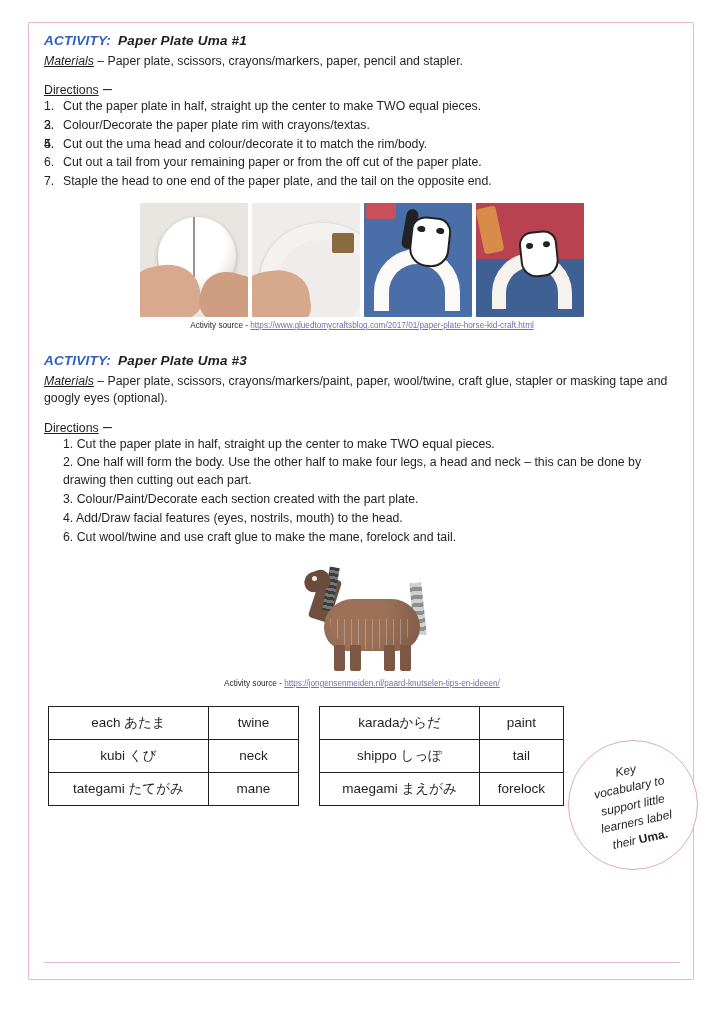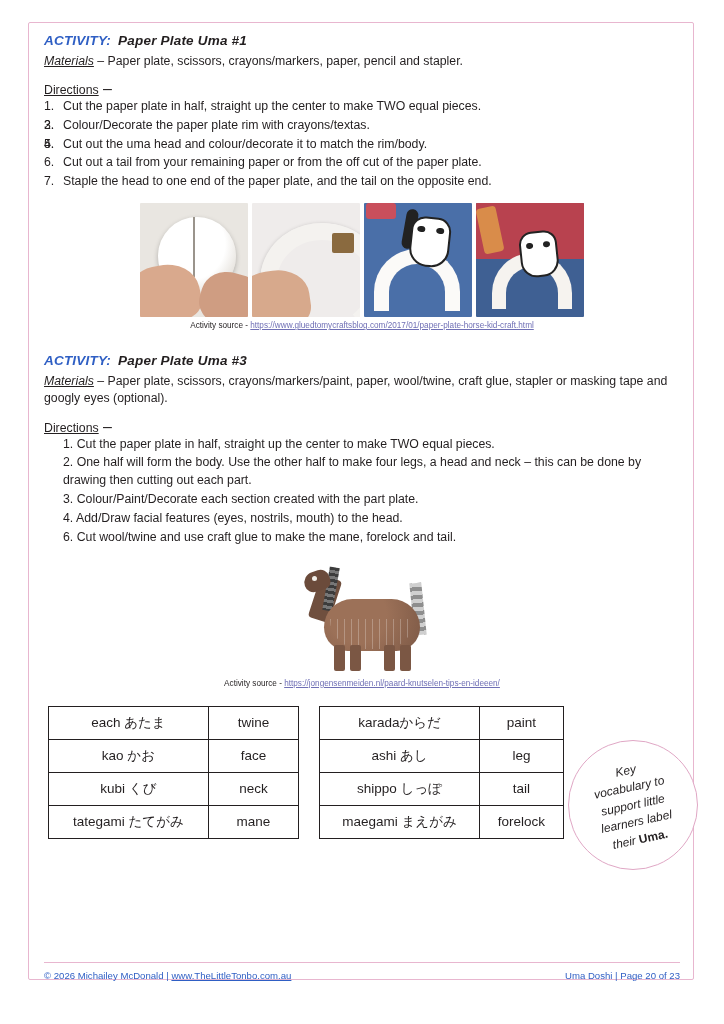--- a/index.html
+++ b/index.html
@@ -475,27 +475,20 @@
         </colgroup>
         <tbody>
             <tr>
           <td class="jp"><span>each </span><b>あたま</b></td>
           <td>twine</td>
           <td class="gap"></td>
           <td class="jp"><span>karada</span><span>からだ</span></td>
           <td>paint</td>
         </tr>
         <tr>
-          <td class="jp"><span>kao </span><span>かお</span></td>
-          <td>face</td>
-          <td class="gap"></td>
-          <td class="jp"><span>ashi </span><b>あし</b></td>
-          <td>leg</td>
-        </tr>
-        <tr>
           <td class="jp"><span>kubi </span><span>くび</span></td>
           <td>neck</td>
           <td class="gap"></td>
           <td class="jp"><span>shippo </span><b>しっぽ</b></td>
           <td>tail</td>
         </tr>
         <tr>
           <td class="jp"><span>tategami </span><b>たてがみ</b></td>
           <td>mane</td>
           <td class="gap"></td>
@@ -512,19 +505,13 @@
     <div class="txt">
       <span>Key</span><br>
       <span>vocabulary to</span><br>
       <span>support little</span><br>
       <span>learners label</span><br>
       <span>their </span><b>Uma.</b>
     </div>
   </div>
 
   <div class="footer-rule"></div>
-  <div class="footer">
-    <div class="left">
-      <span>© 2026 Michailey McDonald  |  </span><a href="#">www.TheLittleTonbo.com.au</a>
-    </div>
-    <div class="right">Uma Doshi  |  Page 20 of 23</div>
-  </div>
 </div>
 
 </body></html>

